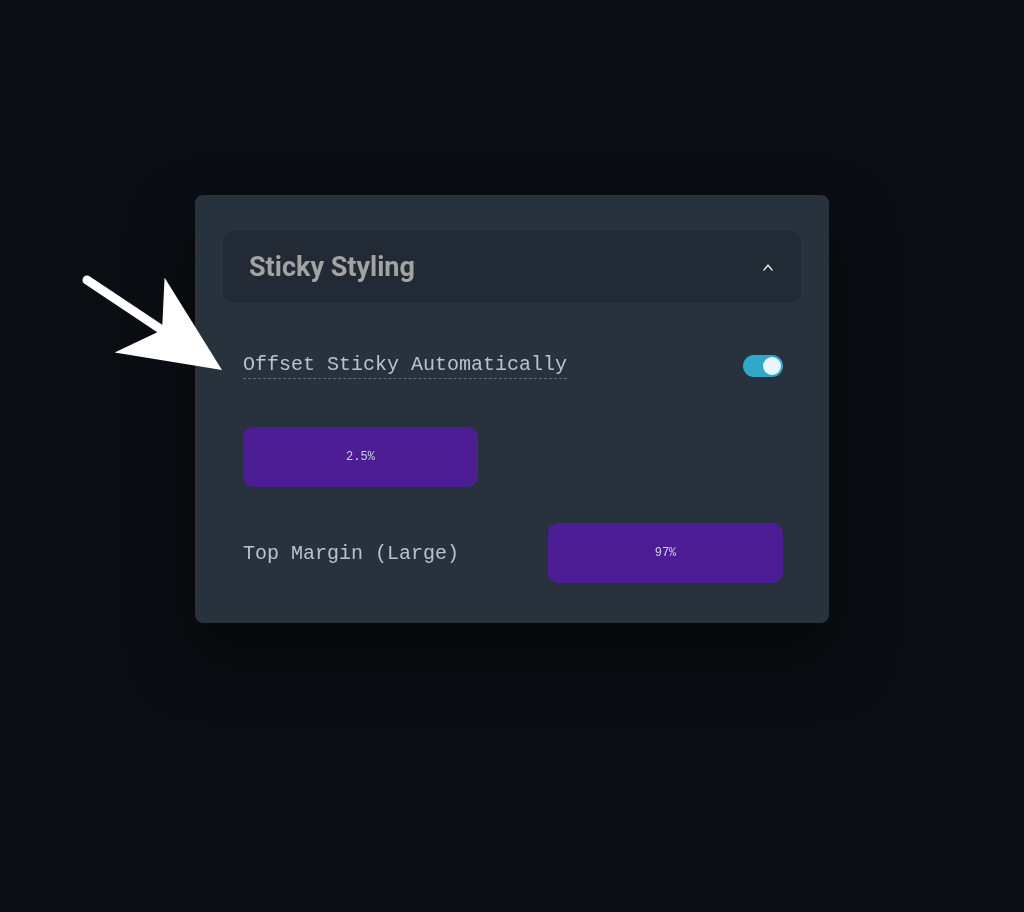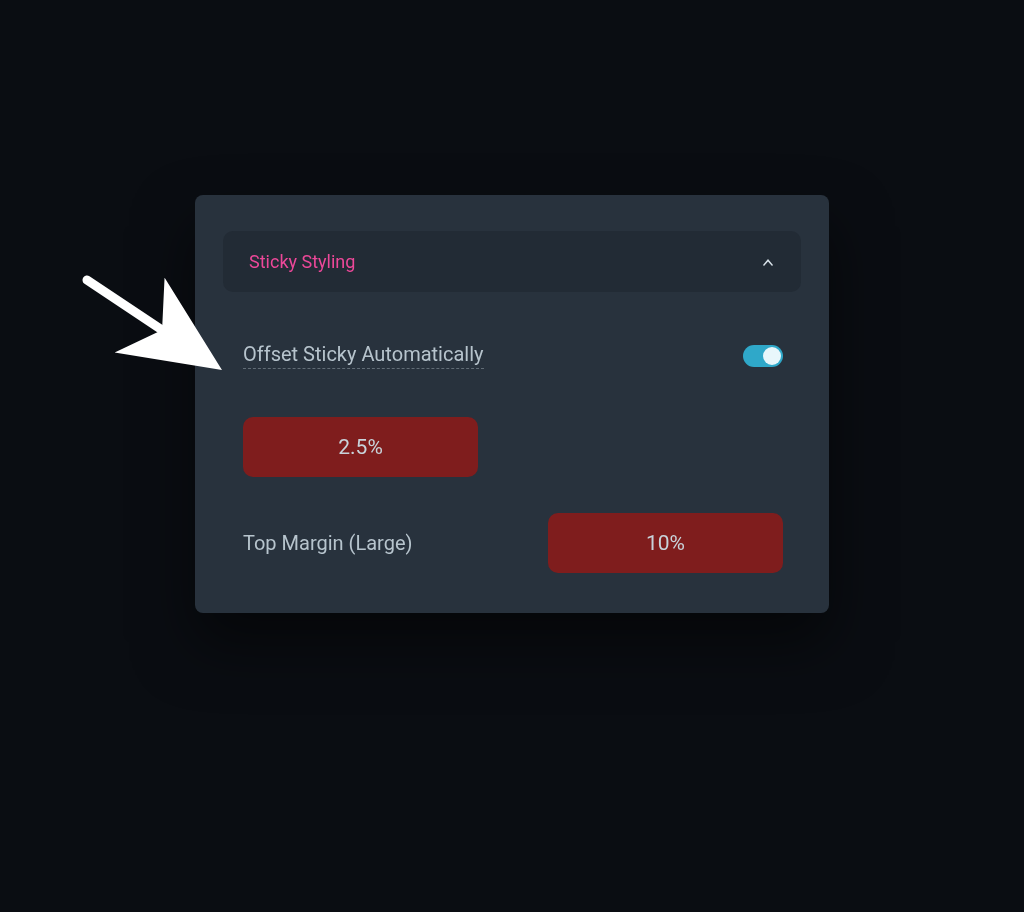--- a/index.html
+++ b/index.html
@@ -28,42 +28,43 @@
     .header {
       background: #222b35;
       border-radius: 10px;
       padding: 20px 26px;
       display: flex;
       align-items: center;
       justify-content: space-between;
       margin-bottom: 50px;
     }
     .header-title {
-      color: #ec4899;
-      font-size: 18px;
-      font-weight: 400;
+      color: #a3a3a3;
+      font-size: 27px;
+      font-weight: 700;
     }
     .chevron {
       width: 14px;
       height: 14px;
       display: flex;
       align-items: center;
       justify-content: center;
     }
     .chevron svg {
       width: 14px;
       height: 10px;
       fill: #d9e2e9;
     }
     .row {
       display: flex;
       align-items: center;
       justify-content: space-between;
       padding: 0 18px 0 20px;
       margin-bottom: 36px;
+      font-family: Liberation Mono, monospace;
     }
     .row:last-child {
       margin-bottom: 0;
       gap: 40px;
     }
     .toggle-row {
       margin-bottom: 48px;
     }
     .label {
       color: #b7c4cd;
@@ -85,29 +86,29 @@
     .toggle-knob {
       position: absolute;
       right: 2px;
       top: 2px;
       width: 18px;
       height: 18px;
       background: #e8f7fb;
       border-radius: 50%;
     }
     .input-box {
-      background: #7f1d1d;
+      background: #4c1d95;
       border-radius: 10px;
       width: 235px;
       height: 60px;
       display: flex;
       align-items: center;
       justify-content: center;
       color: #c8d3da;
-      font-size: 21px;
+      font-size: 12px;
       font-weight: 400;
     }
     .arrow {
       position: absolute;
       left: 67px;
       top: 260px;
       width: 170px;
       height: 130px;
       pointer-events: none;
     }
@@ -133,21 +134,21 @@
     </div>
   </div>
 
   <div class="row">
     <div class="input-box">2.5%</div>
   </div>
 
 
   <div class="row">
     <span class="label">Top Margin (Large)</span>
-    <div class="input-box">10%</div>
+    <div class="input-box">97%</div>
   </div>
 
 </div>
 
 <svg class="arrow" viewBox="0 0 170 130">
   <defs>
     <marker id="arrowhead" markerWidth="12" markerHeight="12" refX="9" refY="5" orient="auto">
       <path d="M0,0 L11,5 L0,10 L3,5 Z" fill="#ffffff"></path>
     </marker>
   </defs>

